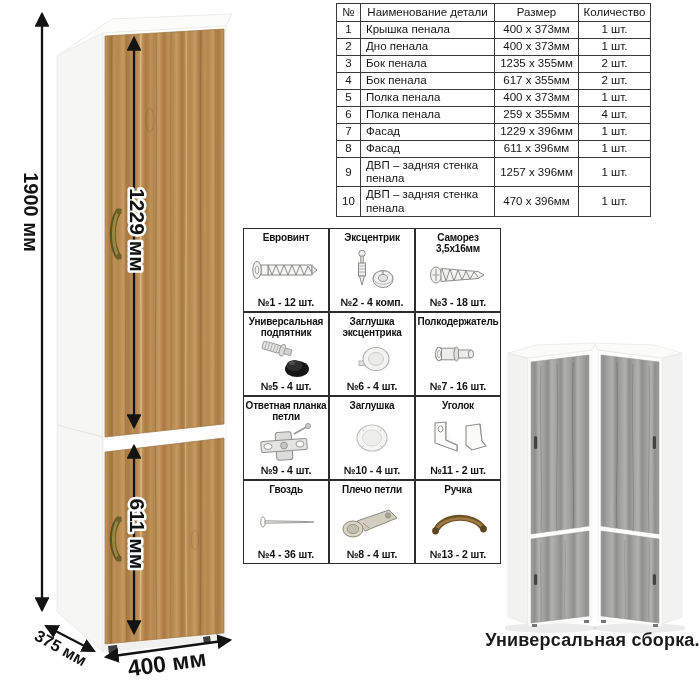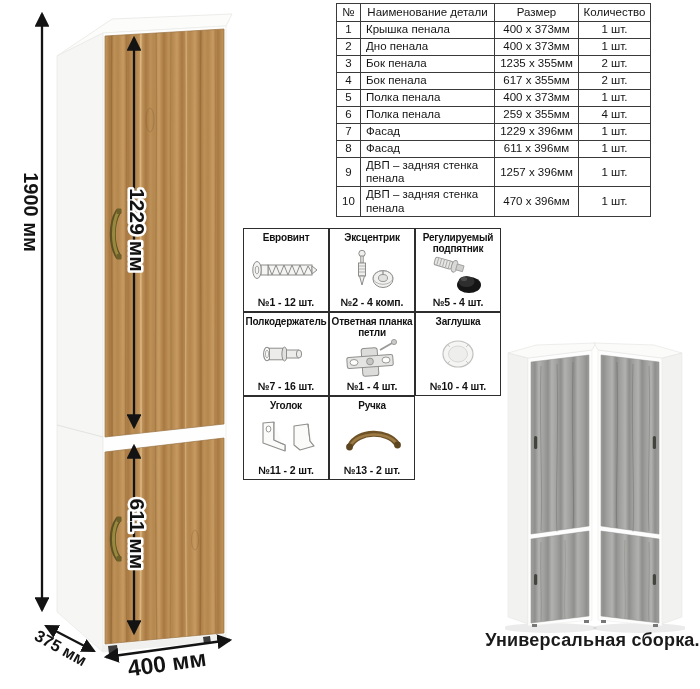--- a/index.html
+++ b/index.html
@@ -208,39 +208,62 @@
           <path d="M17,18 h6 M17,21 h6 M17,24 h6" stroke="#a5a5a3" stroke-width="0.8"></path>
           <ellipse cx="41" cy="31" rx="10" ry="8.5" fill="#f1f1ef" stroke="#8d8d8b" stroke-width="1"></ellipse>
           <ellipse cx="41" cy="29.5" rx="10" ry="6.8" fill="none" stroke="#a5a5a3" stroke-width="0.8"></ellipse>
           <ellipse cx="41" cy="30" rx="4.5" ry="3.5" fill="#e2e2e0" stroke="#8d8d8b" stroke-width="0.9"></ellipse>
           <line x1="41" y1="22.5" x2="41" y2="26.5" stroke="#8d8d8b" stroke-width="1.2"></line>
         </svg>
       </div>
       <div class="hw-count">№2 - 4 комп.</div>
     </div>
 
-
-    <div class="hw-cell">
-      <div class="hw-title">Регулируемый подпятник</div>
+    <div class="hw-cell">
+      <div class="hw-title">Саморез 3,5х16мм</div>
+      <div class="hw-icon">
+        <svg width="64" height="34" viewBox="0 0 64 34">
+          <ellipse cx="10" cy="17" rx="5.5" ry="8" fill="#f2f2f0" stroke="#8d8d8b" stroke-width="1"></ellipse>
+          <path d="M10,11 v12 M6.5,17 h7" stroke="#a0a09e" stroke-width="1.2"></path>
+          <path d="M15,10.5 L52,13.5 58,17 52,20.5 15,23.5 Z" fill="#f2f2f0" stroke="#8d8d8b" stroke-width="1"></path>
+          <path d="M16,11 L20,23 24,11 28,23 32,12 36,22 40,13 44,21 48,14 52,19" fill="none" stroke="#8d8d8b" stroke-width="1"></path>
+        </svg>
+      </div>
+      <div class="hw-count">№3 - 18 шт.</div>
+    </div>
+
+    <div class="hw-cell">
+      <div class="hw-title">Универсальная подпятник</div>
       <div class="hw-icon">
         <svg width="64" height="42" viewBox="0 0 64 42">
           <g transform="rotate(16 30 20)">
             <rect x="6" y="9" width="18" height="8" rx="2" fill="#e7e7e5" stroke="#9a9a98" stroke-width="1"></rect>
             <path d="M9,9.5 v7 M12,9.5 v7 M15,9.5 v7 M18,9.5 v7 M21,9.5 v7" stroke="#a9a9a7" stroke-width="0.9"></path>
             <ellipse cx="26.5" cy="13" rx="3" ry="6" fill="#d9d9d7" stroke="#9a9a98" stroke-width="1"></ellipse>
             <rect x="28.5" y="10" width="7" height="6" fill="#cfcfcd" stroke="#9a9a98" stroke-width="0.8"></rect>
           </g>
           <ellipse cx="43" cy="31" rx="12" ry="8" fill="#151515"></ellipse>
           <ellipse cx="40.5" cy="27.5" rx="8" ry="5.5" fill="#2e2e2e"></ellipse>
           <ellipse cx="38" cy="25" rx="3.2" ry="2" fill="#4d4d4d"></ellipse>
         </svg>
       </div>
       <div class="hw-count">№5 - 4 шт.</div>
     </div>
 
+    <div class="hw-cell">
+      <div class="hw-title">Заглушка эксцентрика</div>
+      <div class="hw-icon">
+        <svg width="64" height="42" viewBox="0 0 64 42">
+          <rect x="19" y="23" width="7" height="4.5" fill="#e3e3e1" stroke="#b3b3b1" stroke-width="1"></rect>
+          <ellipse cx="36" cy="21" rx="13" ry="11.5" fill="#f3f3f1" stroke="#b3b3b1" stroke-width="1.2"></ellipse>
+          <ellipse cx="36" cy="21" rx="7.5" ry="6.5" fill="#eaeae8" stroke="#c8c8c6" stroke-width="0.9"></ellipse>
+        </svg>
+      </div>
+      <div class="hw-count">№6 - 4 шт.</div>
+    </div>
 
     <div class="hw-cell">
       <div class="hw-title">Полкодержатель</div>
       <div class="hw-icon">
         <svg width="64" height="40" viewBox="0 0 64 40">
           <ellipse cx="13" cy="20" rx="3.4" ry="6.8" fill="#fdfdfb" stroke="#8f8f8d" stroke-width="1.1"></ellipse>
           <ellipse cx="13" cy="20" rx="1.5" ry="4" fill="none" stroke="#a5a5a3" stroke-width="0.9"></ellipse>
           <rect x="15.5" y="14.2" width="13" height="11.6" fill="#ececea" stroke="#8f8f8d" stroke-width="1"></rect>
           <ellipse cx="30.5" cy="20" rx="2.6" ry="7" fill="#e0e0de" stroke="#8f8f8d" stroke-width="1"></ellipse>
           <rect x="32.5" y="16" width="12" height="8" fill="#ececea" stroke="#8f8f8d" stroke-width="1"></rect>
@@ -256,21 +279,21 @@
         <svg width="68" height="42" viewBox="0 0 68 42">
           <line x1="42" y1="12" x2="56" y2="4" stroke="#9a9a98" stroke-width="2"></line>
           <circle cx="56" cy="4" r="2.6" fill="#c9c9c7" stroke="#8f8f8d" stroke-width="0.8"></circle>
           <rect x="24" y="10" width="16" height="28" rx="2.5" fill="#dcdcda" stroke="#8f8f8d" stroke-width="1" transform="rotate(-4 32 24)"></rect>
           <rect x="9" y="18" width="46" height="11" rx="2" fill="#e4e4e2" stroke="#8f8f8d" stroke-width="1" transform="rotate(-4 32 23)"></rect>
           <ellipse cx="16" cy="24.5" rx="4" ry="3" fill="#fdfdfb" stroke="#8f8f8d" stroke-width="0.9"></ellipse>
           <ellipse cx="48" cy="22" rx="4" ry="3" fill="#fdfdfb" stroke="#8f8f8d" stroke-width="0.9"></ellipse>
           <circle cx="32" cy="23.5" r="3.4" fill="#c6c6c4" stroke="#8f8f8d" stroke-width="0.9"></circle>
         </svg>
       </div>
-      <div class="hw-count">№1 - 4 шт.</div>
+      <div class="hw-count">№9 - 4 шт.</div>
     </div>
 
     <div class="hw-cell">
       <div class="hw-title">Заглушка</div>
       <div class="hw-icon">
         <svg width="64" height="42" viewBox="0 0 64 42">
           <ellipse cx="32" cy="21" rx="15" ry="13" fill="#f5f5f3" stroke="#c0c0be" stroke-width="1.2"></ellipse>
           <ellipse cx="32" cy="21" rx="9.5" ry="8" fill="#eeeeec" stroke="#d4d4d2" stroke-width="0.9"></ellipse>
           <path d="M22,12 l2,2 M42,12 l-2,2 M22,30 l2,-2 M42,30 l-2,-2" stroke="#c9c9c7" stroke-width="1"></path>
         </svg>
@@ -287,21 +310,44 @@
             <path d="M20,5 L20,23 L31,28 L31,34"></path>
             <path d="M40,9 L54,7 L56,24 L60,29 L46,33 L40,28 Z"></path>
             <path d="M54,7 L56,24 L60,29"></path>
           </g>
           <ellipse cx="14.5" cy="12" rx="2.4" ry="3" fill="#fff" stroke="#8f8f8d" stroke-width="0.9"></ellipse>
         </svg>
       </div>
       <div class="hw-count">№11 - 2 шт.</div>
     </div>
 
-
+    <div class="hw-cell">
+      <div class="hw-title">Гвоздь</div>
+      <div class="hw-icon">
+        <svg width="64" height="36" viewBox="0 0 64 36">
+          <ellipse cx="9" cy="18" rx="2.2" ry="5" fill="#fdfdfb" stroke="#9a9a98" stroke-width="1"></ellipse>
+          <polygon points="11,16.8 52,17.5 60,18 52,18.5 11,19.2" fill="#efefed" stroke="#9a9a98" stroke-width="1"></polygon>
+        </svg>
+      </div>
+      <div class="hw-count">№4 - 36 шт.</div>
+    </div>
+
+    <div class="hw-cell">
+      <div class="hw-title">Плечо петли</div>
+      <div class="hw-icon">
+        <svg width="66" height="42" viewBox="0 0 66 42">
+          <polygon points="18,20 50,9 58,17 26,30" fill="#d2cec0" stroke="#8e8a7c" stroke-width="1" stroke-linejoin="round"></polygon>
+          <circle cx="49" cy="14.5" r="2.6" fill="#a9a596" stroke="#8e8a7c" stroke-width="0.8"></circle>
+          <ellipse cx="14" cy="28" rx="10" ry="8" fill="#d8d4c6" stroke="#8e8a7c" stroke-width="1"></ellipse>
+          <ellipse cx="14" cy="28" rx="5.8" ry="4.6" fill="#c3bfaf" stroke="#8e8a7c" stroke-width="0.8"></ellipse>
+          <line x1="24" y1="22" x2="30" y2="27" stroke="#8e8a7c" stroke-width="0.9"></line>
+        </svg>
+      </div>
+      <div class="hw-count">№8 - 4 шт.</div>
+    </div>
 
 
     <div class="hw-cell">
       <div class="hw-title">Ручка</div>
       <div class="hw-icon">
         <svg width="64" height="38" viewBox="0 0 64 38">
           <path d="M10,27 C18,11 48,11 57,25" fill="none" stroke="#6e5226" stroke-width="6" stroke-linecap="round"></path>
           <path d="M10,27 C18,12 48,12 57,25" fill="none" stroke="#9c7a44" stroke-width="2.6" stroke-linecap="round"></path>
           <circle cx="9.5" cy="28" r="3.4" fill="#5d4520"></circle>
           <circle cx="57.5" cy="26" r="3.4" fill="#5d4520"></circle>

